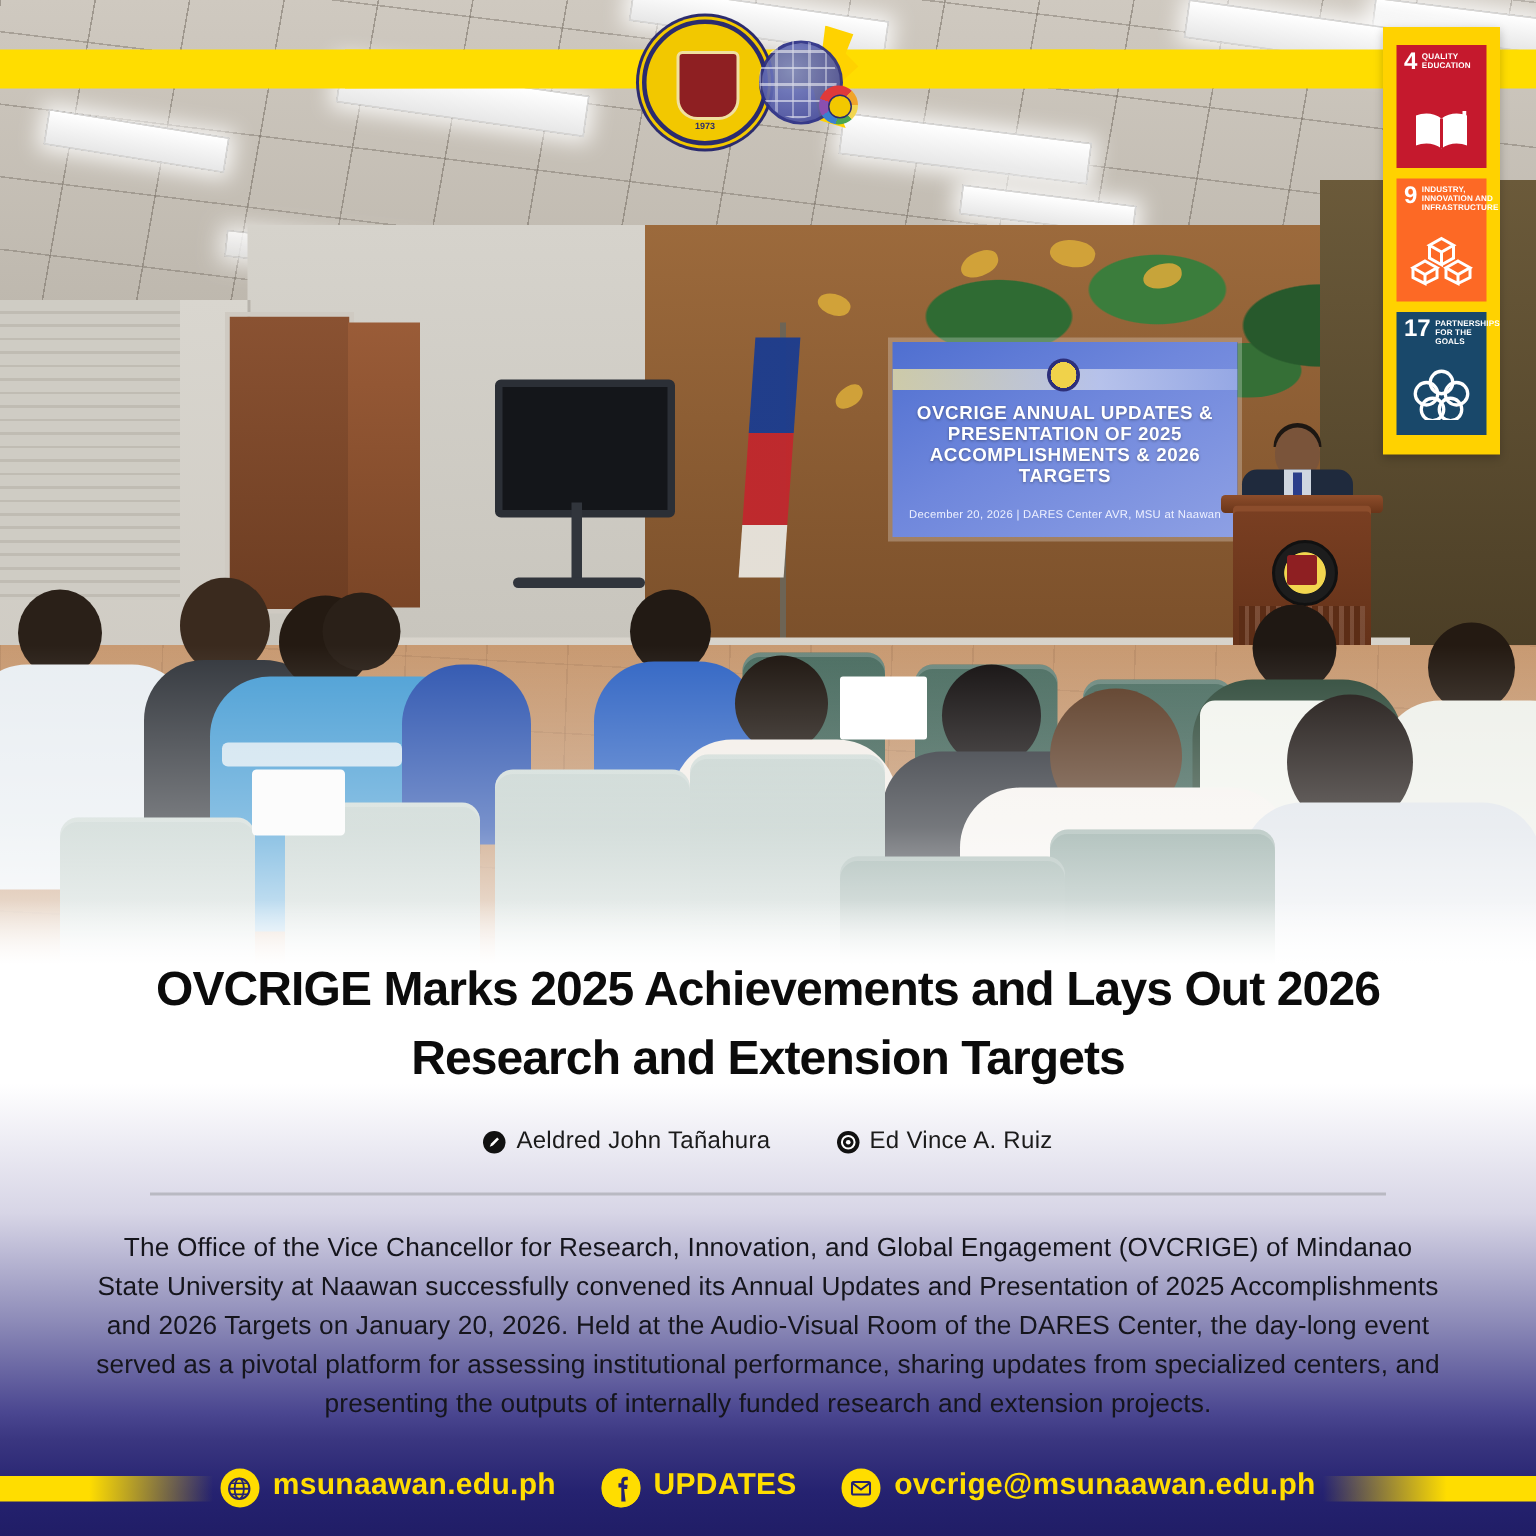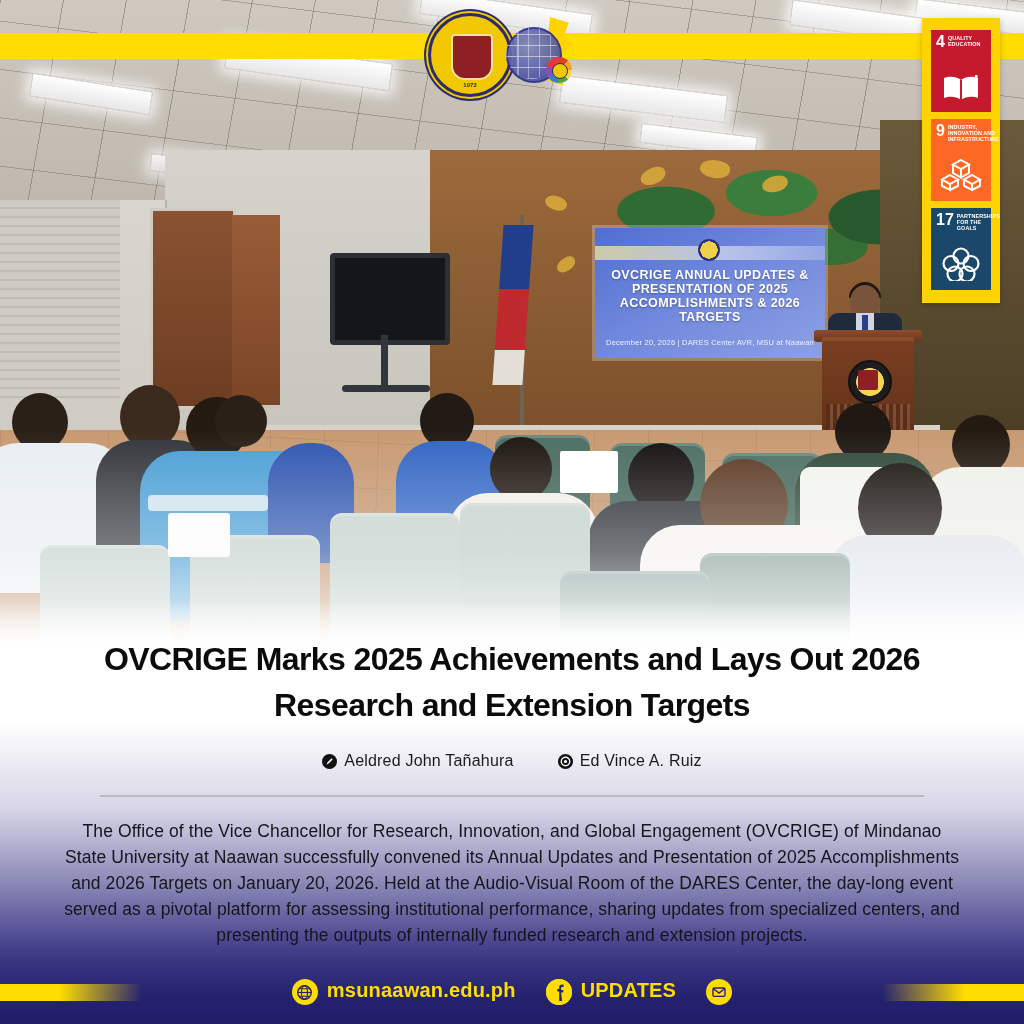--- a/index.html
+++ b/index.html
@@ -458,18 +458,19 @@
         <span>UPDATES</span>
       </div>
 
       <div class="fitem">
         <span class="fico">
           <svg width="16" height="16" viewBox="0 0 20 20" aria-hidden="true">
             <rect x="2.5" y="5" width="15" height="10.5" rx="1.4" fill="none" stroke="#252270" stroke-width="1.7"></rect>
             <path d="M3 6 L10 11.3 L17 6" fill="none" stroke="#252270" stroke-width="1.7"></path>
           </svg>
         </span>
+        <span>ovcrige@msunaawan.edu.ph</span>
       </div>
 
     </div>
   </div>
 
 </div>
 
 </body></html>

